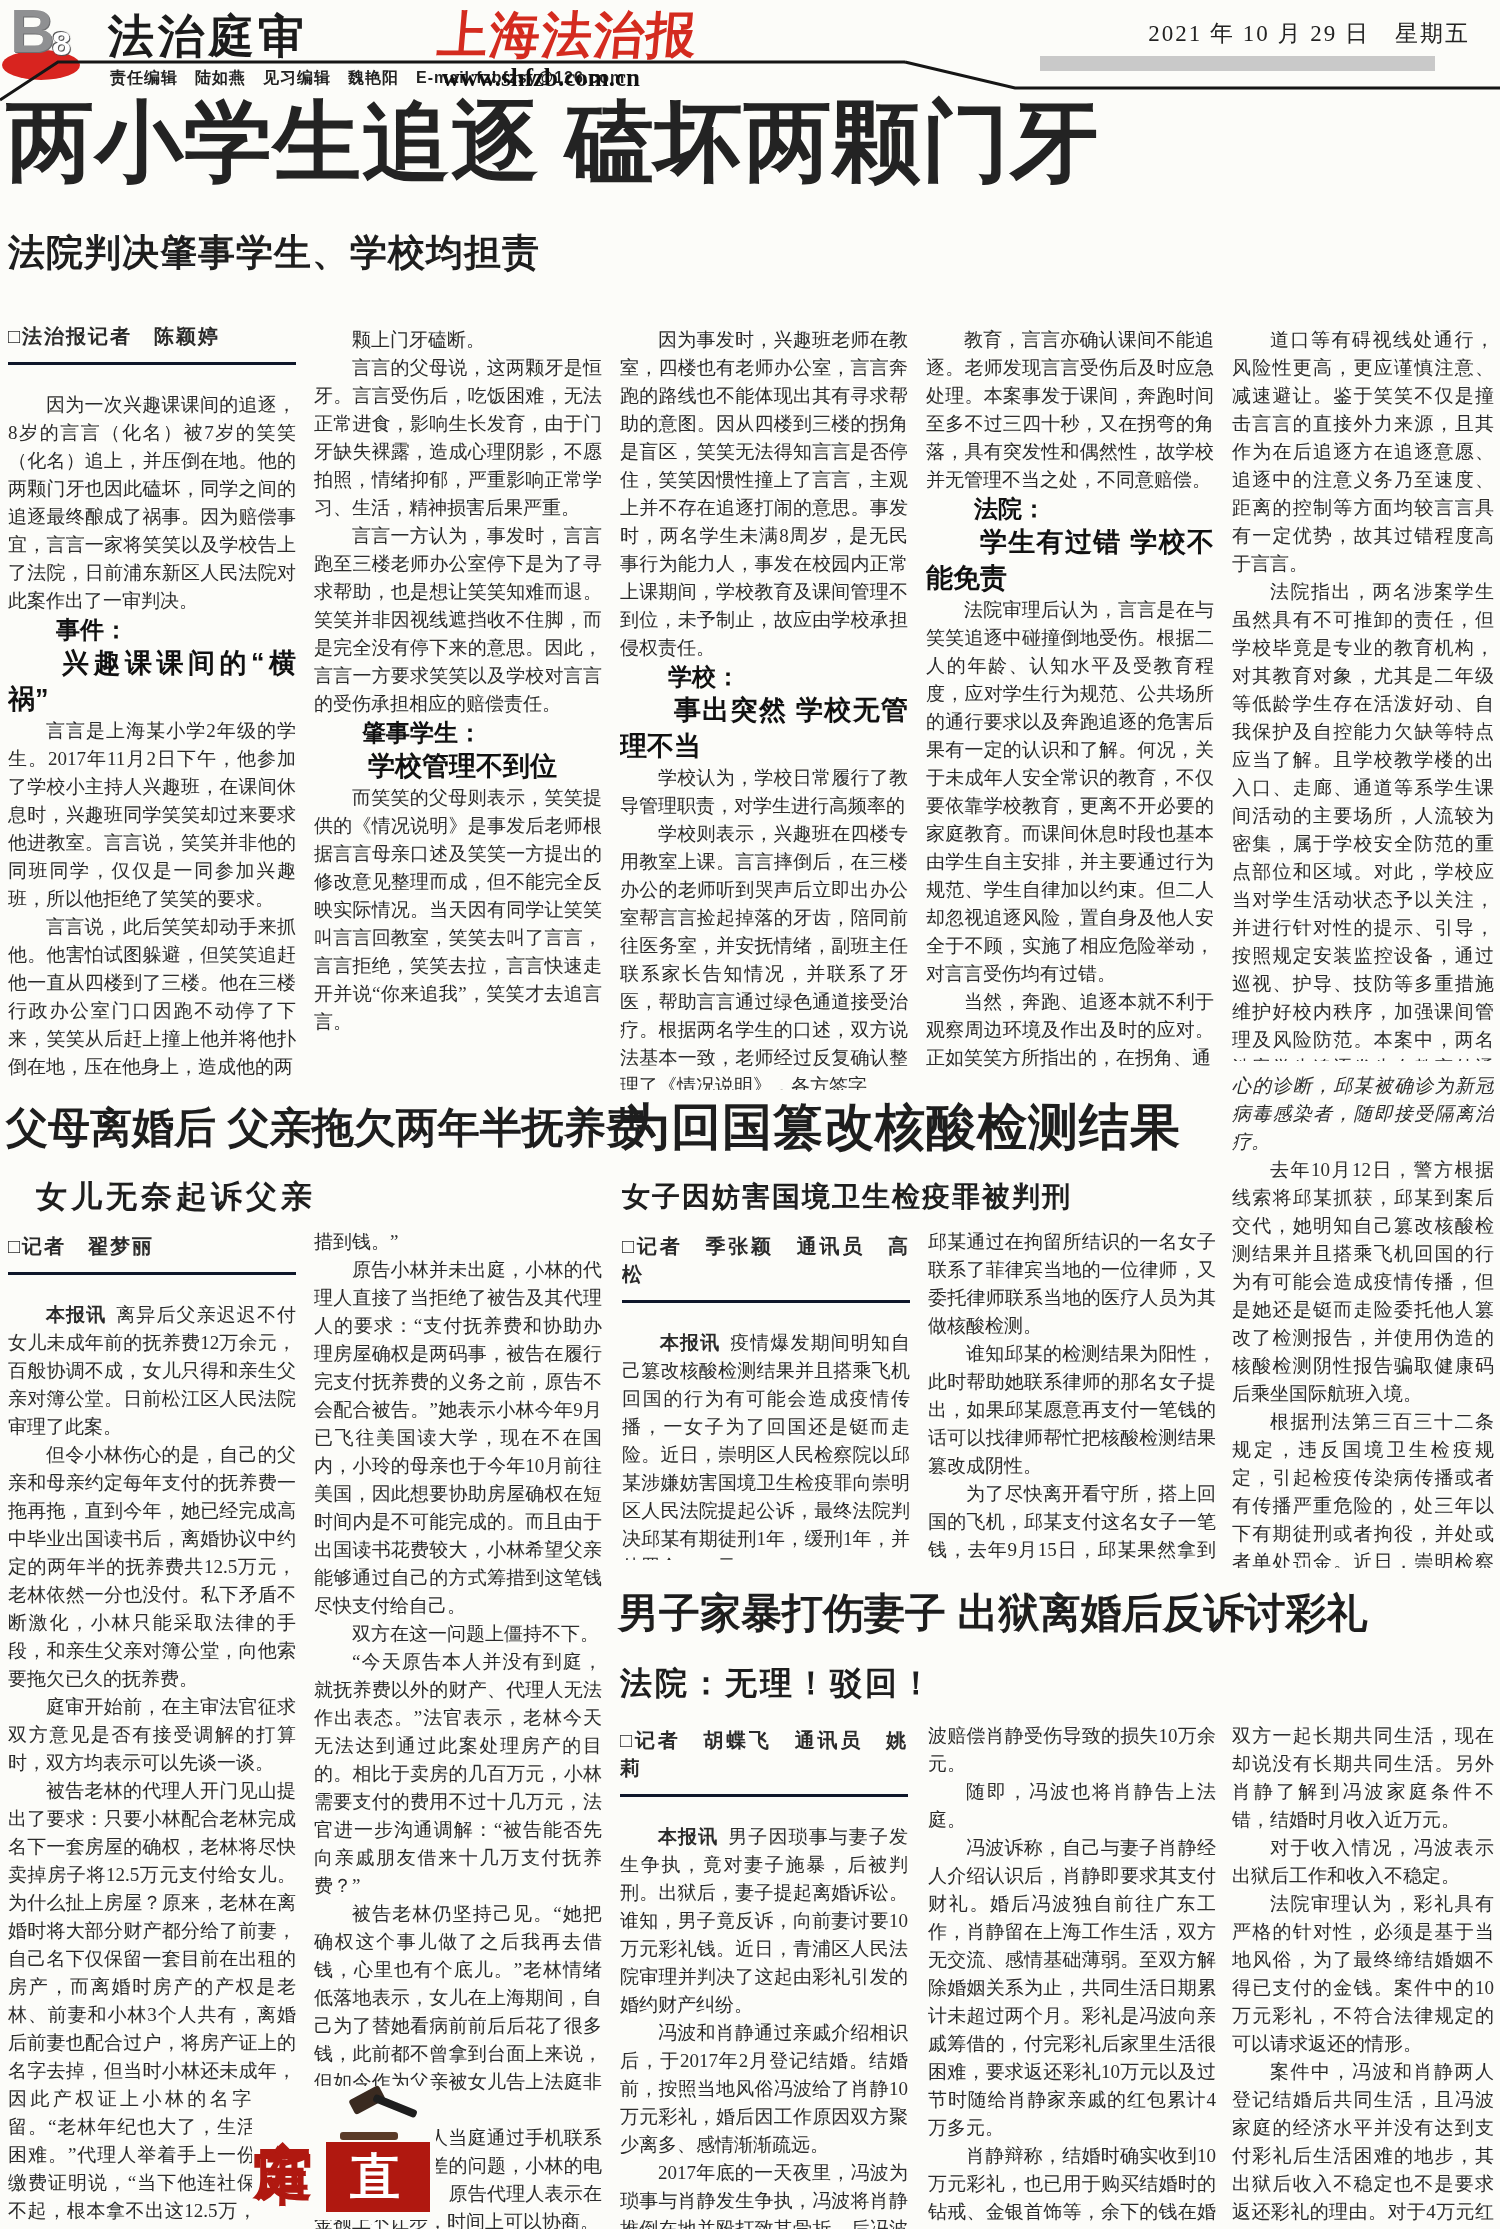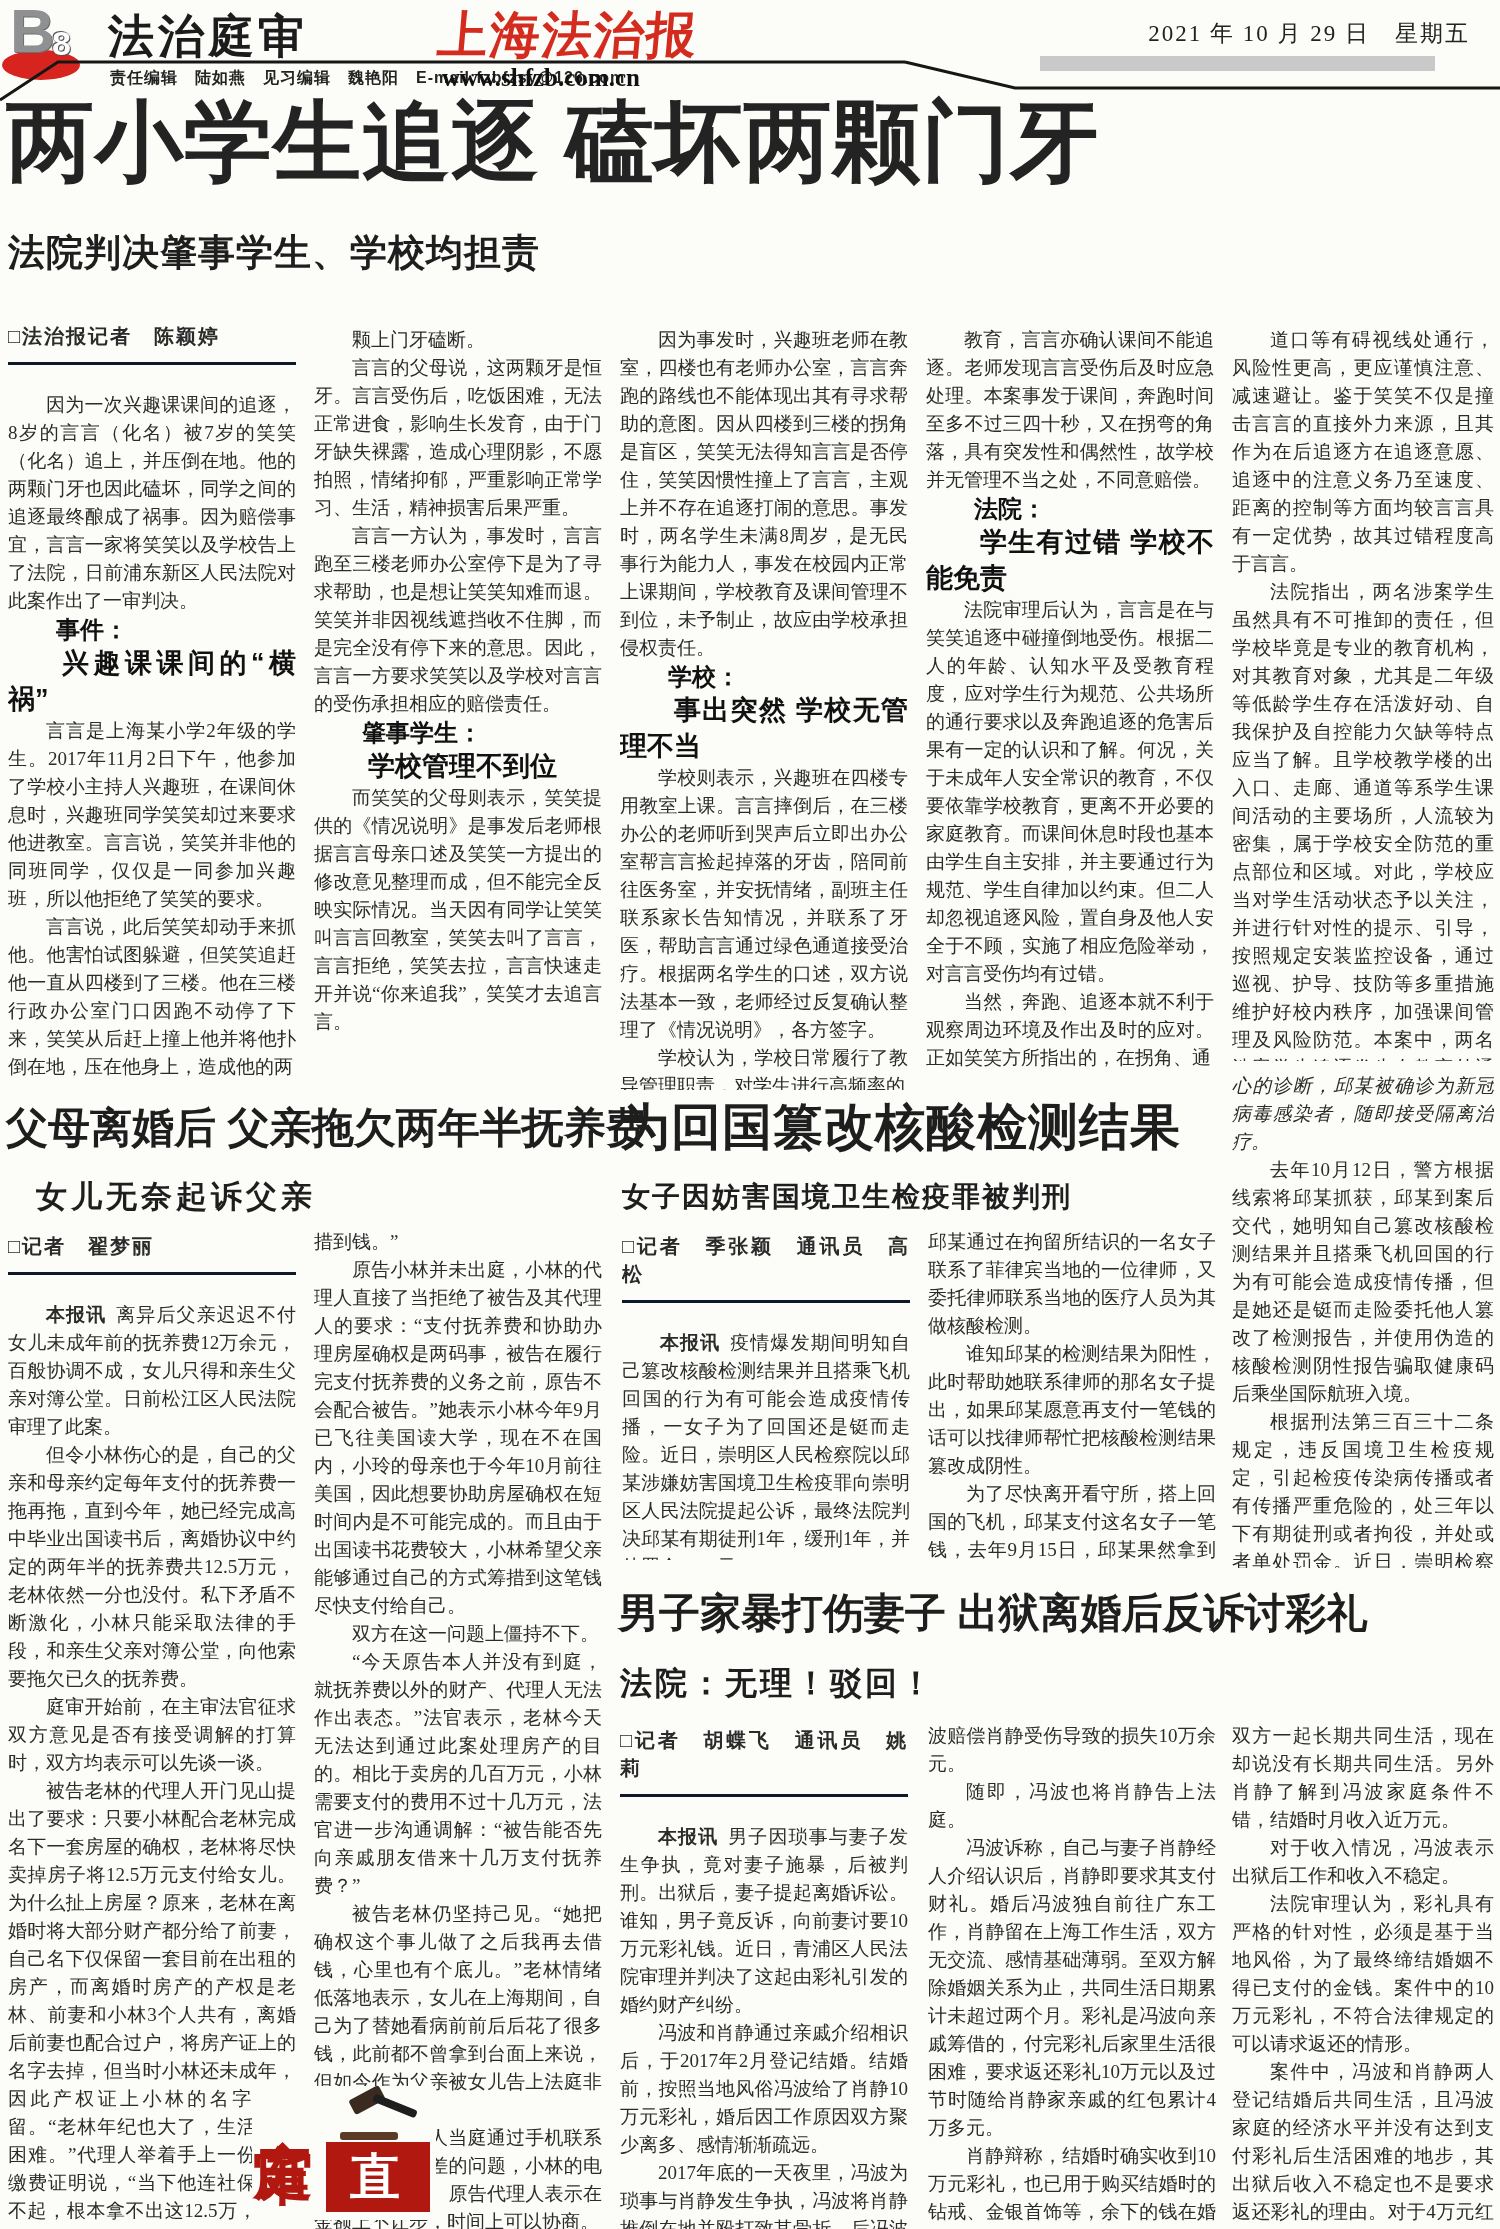--- a/index.html
+++ b/index.html
@@ -85,22 +85,22 @@
     <p>言言一方认为，事发时，言言跑至三楼老师办公室停下是为了寻求帮助，也是想让笑笑知难而退。笑笑并非因视线遮挡收不住脚，而是完全没有停下来的意思。因此，言言一方要求笑笑以及学校对言言的受伤承担相应的赔偿责任。</p>
     <p class="sec-h1">肇事学生：</p>
     <p class="sec-h2">学校管理不到位</p>
     <p>而笑笑的父母则表示，笑笑提供的《情况说明》是事发后老师根据言言母亲口述及笑笑一方提出的修改意见整理而成，但不能完全反映实际情况。当天因有同学让笑笑叫言言回教室，笑笑去叫了言言，言言拒绝，笑笑去拉，言言快速走开并说“你来追我”，笑笑才去追言言。</p>
   </div>
 
   <div class="col" style="left:620px;top:326px;height:764px;">
     <p>因为事发时，兴趣班老师在教室，四楼也有老师办公室，言言奔跑的路线也不能体现出其有寻求帮助的意图。因从四楼到三楼的拐角是盲区，笑笑无法得知言言是否停住，笑笑因惯性撞上了言言，主观上并不存在追逐打闹的意思。事发时，两名学生未满8周岁，是无民事行为能力人，事发在校园内正常上课期间，学校教育及课间管理不到位，未予制止，故应由学校承担侵权责任。</p>
     <p class="sec-h1">学校：</p>
     <p class="sec-h2">事出突然  学校无管理不当</p>
+    <p>学校认为，学校日常履行了教导管理职责，对学生进行高频率的</p>
     <p>学校则表示，兴趣班在四楼专用教室上课。言言摔倒后，在三楼办公的老师听到哭声后立即出办公室帮言言捡起掉落的牙齿，陪同前往医务室，并安抚情绪，副班主任联系家长告知情况，并联系了牙医，帮助言言通过绿色通道接受治疗。根据两名学生的口述，双方说法基本一致，老师经过反复确认整理了《情况说明》，各方签字。</p>
-    <p>学校认为，学校日常履行了教导管理职责，对学生进行高频率的</p>
   </div>
 
   <div class="col" style="left:926px;top:326px;height:764px;">
     <p>教育，言言亦确认课间不能追逐。老师发现言言受伤后及时应急处理。本案事发于课间，奔跑时间至多不过三四十秒，又在拐弯的角落，具有突发性和偶然性，故学校并无管理不当之处，不同意赔偿。</p>
     <p class="sec-h1">法院：</p>
     <p class="sec-h2">学生有过错  学校不能免责</p>
     <p>法院审理后认为，言言是在与笑笑追逐中碰撞倒地受伤。根据二人的年龄、认知水平及受教育程度，应对学生行为规范、公共场所的通行要求以及奔跑追逐的危害后果有一定的认识和了解。何况，关于未成年人安全常识的教育，不仅要依靠学校教育，更离不开必要的家庭教育。而课间休息时段也基本由学生自主安排，并主要通过行为规范、学生自律加以约束。但二人却忽视追逐风险，置自身及他人安全于不顾，实施了相应危险举动，对言言受伤均有过错。</p>
     <p>当然，奔跑、追逐本就不利于观察周边环境及作出及时的应对。正如笑笑方所指出的，在拐角、通</p>
   </div>
 

